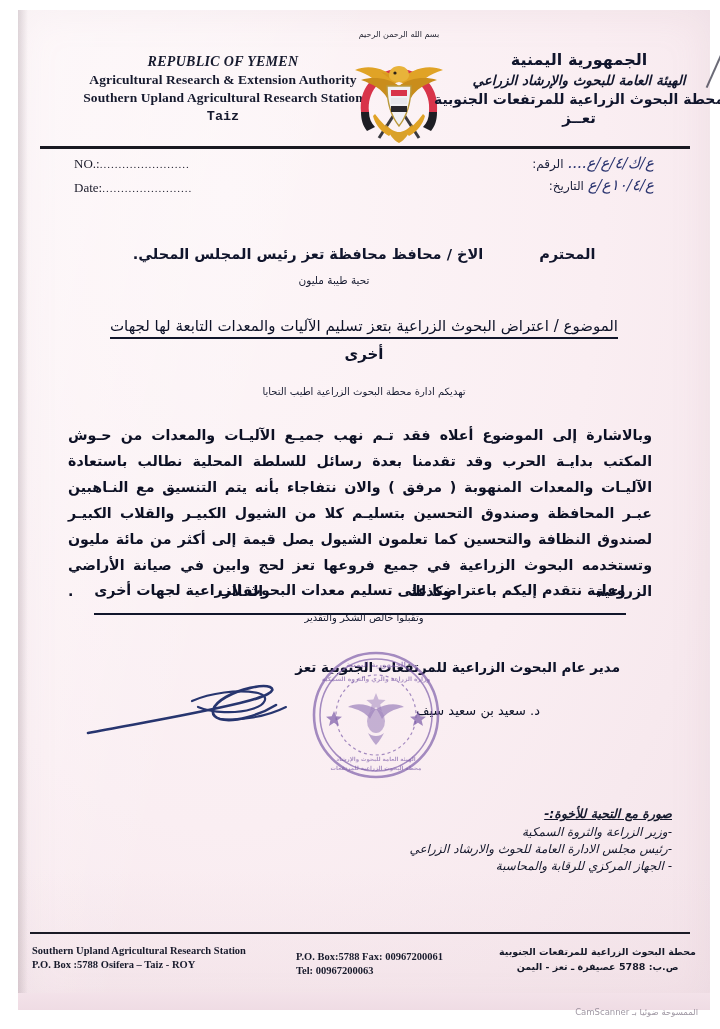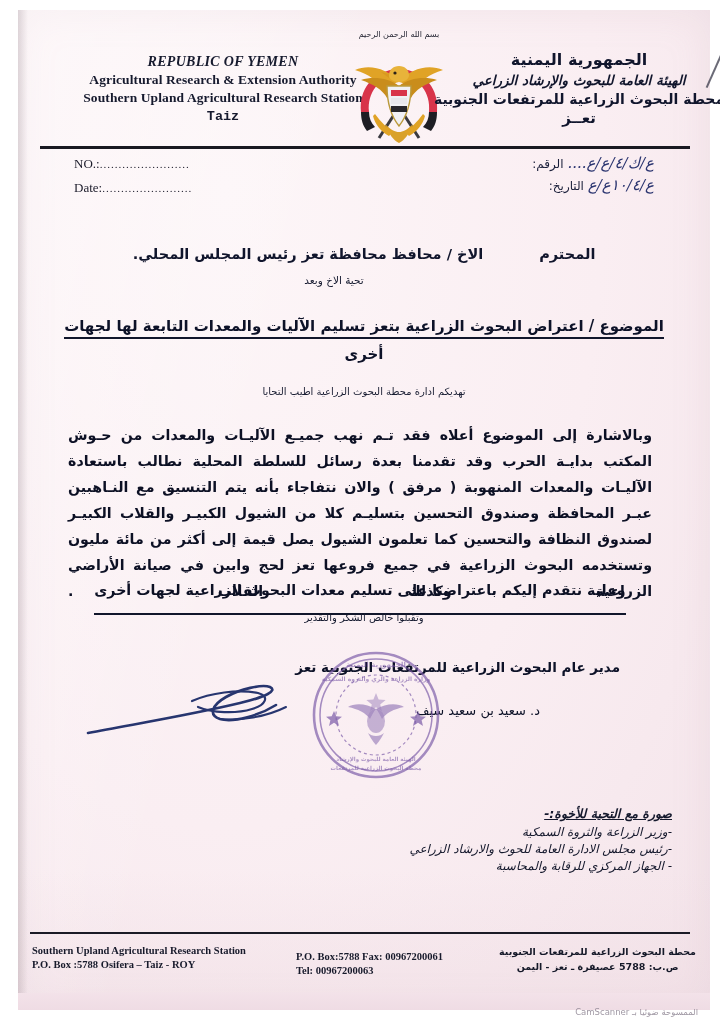--- a/index.html
+++ b/index.html
@@ -187,21 +187,21 @@
     position: absolute;
     left: 18px;
     top: 316px;
     width: 692px;
     direction: rtl;
     text-align: center;
     color: #0d1228;
   }
   .subject-main {
     font-size: 15px;
-    font-weight: bold;
+    font-weight: normal;
     border-bottom: 2px solid #11162b;
     display: inline-block;
     padding-bottom: 1px;
     line-height: 1.35;
   }
   .subject-cont {
     font-size: 15px;
     font-weight: bold;
     margin-top: 6px;
   }
@@ -453,21 +453,21 @@
       <span class="hand">ع/١٠/٤ع/ع</span>
       <span>التاريخ:</span>
     </div>
   </div>
 
   <div class="addressee">
     <div class="addr-row">
       <span>المحترم</span>
       <span>الاخ / محافظ محافظة تعز رئيس المجلس المحلي.</span>
     </div>
-    <div class="greeting">تحية الاخ وبعد</div>
+    <div class="greeting">تحية طيبة مليون</div>
   </div>
 
   <div class="subject">
     <div class="subject-main">الموضوع / اعتراض البحوث الزراعية بتعز تسليم الآليات والمعدات التابعة لها لجهات</div>
     <div class="subject-cont">أخرى</div>
   </div>
   <div class="salute">تهديكم ادارة محطة البحوث الزراعية اطيب التحايا</div>
 
   <div class="body-text">
     <p>وبالاشارة إلى الموضوع أعلاه فقد تـم نهب جميـع الآليـات والمعدات من حـوش المكتب بدايـة الحرب وقد تقدمنا بعدة رسائل للسلطة المحلية نطالب باستعادة الآليـات والمعدات المنهوبة ( مرفق ) والان نتفاجاء بأنه يتم التنسيق مع النـاهبين عبـر المحافظة وصندوق التحسين بتسليـم كلا من الشيول الكبيـر والقلاب الكبيـر لصندوق النظافة والتحسين كما تعلمون الشيول يصل قيمة إلى أكثر من مائة مليون وتستخدمه البحوث الزراعية في جميع فروعها تعز لحج وابين في صيانة الأراضي الزراعية وكذلك القلاب .</p>

